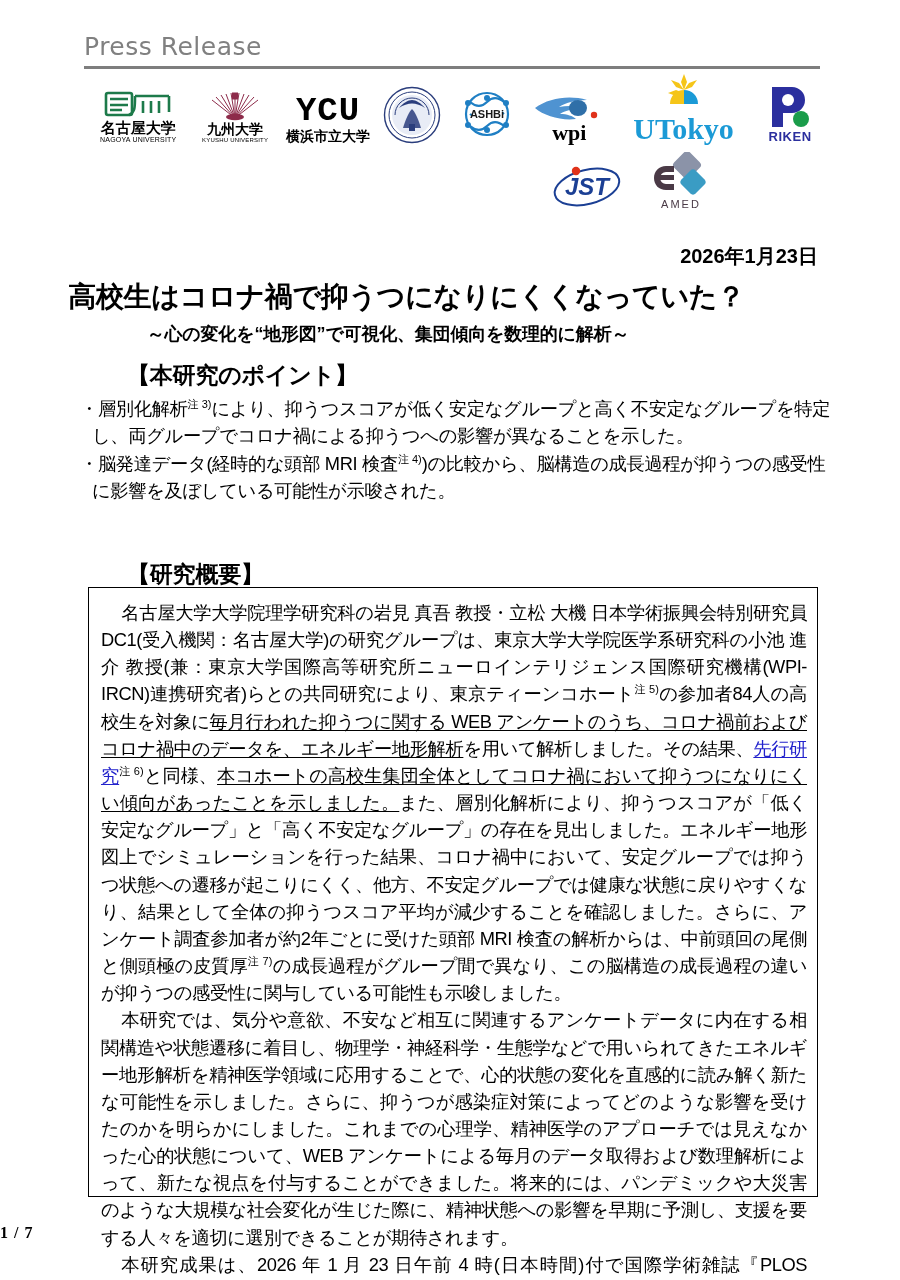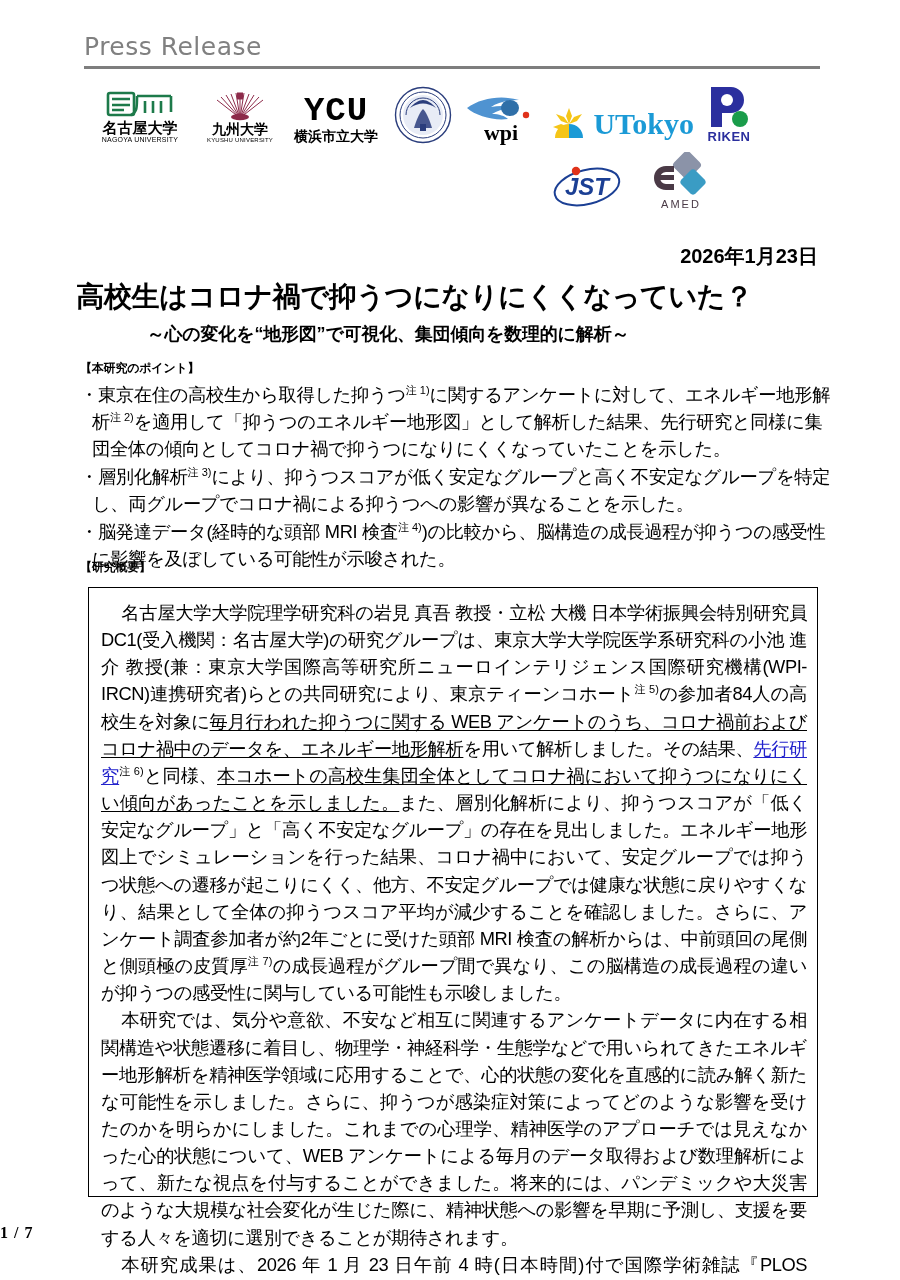--- a/index.html
+++ b/index.html
@@ -92,21 +92,21 @@
     right: 82px;
     top: 243px;
     font-size: 20px;
     font-weight: 700;
     font-family: "Liberation Sans", sans-serif;
   }
 
   
   .doc-title {
     position: absolute;
-    left: 12px;
+    left: 4px;
     top: 281px;
     width: 805px;
     text-align: center;
     font-size: 28px;
     font-weight: 700;
     letter-spacing: -0.3px;
     line-height: 1.15;
   }
   .doc-subtitle {
     position: absolute;
@@ -114,23 +114,24 @@
     top: 322px;
     width: 776px;
     text-align: center;
     font-size: 18px;
     font-weight: 700;
     letter-spacing: -0.2px;
   }
 
   
   .section-heading {
-    font-size: 12px;
+    font-size: 23px;
     font-weight: 700;
     letter-spacing: -0.2px;
+    margin-left: 47px;
   }
   .points-block {
     position: absolute;
     left: 80px;
     top: 360px;
     width: 760px;
   }
   .bullet-list {
     margin: 4px 0 0 0;
     padding: 0;
@@ -249,31 +250,51 @@
           <path d="M20 42c3-10 6-16 9-19 3 3 6 9 9 19z" opacity=".85"></path>
           <rect x="26" y="38" width="6" height="7"></rect>
           <path d="M16 22c4-5 9-8 13-8s9 3 13 8c-4-3-9-4.5-13-4.5S20 19 16 22z"></path>
         </g>
         <g fill="none" stroke="#2a3d7c" stroke-width="1">
           <path d="M12 29a17 17 0 0 1 34 0"></path>
         </g>
       </svg>
     </div>
 
+    <div class="logo" style="width:84px;">
+      <svg width="66" height="60" viewBox="0 0 66 60" aria-hidden="true">
+        <g fill="none" stroke="#1f7fc4" stroke-width="2.2">
+          <circle cx="33" cy="30" r="21"></circle>
+          <path d="M16 18c6 5 12 5 17 0s11-5 17 0"></path>
+          <path d="M16 30c6 5 12 5 17 0s11-5 17 0"></path>
+          <path d="M16 42c6 5 12 5 17 0s11-5 17 0"></path>
+        </g>
+        <g fill="#1f7fc4">
+          <circle cx="14" cy="19" r="3"></circle>
+            <circle cx="33" cy="14" r="3"></circle>
+            <circle cx="52" cy="19" r="3"></circle>
+          <circle cx="14" cy="41" r="3"></circle>
+            <circle cx="33" cy="46" r="3"></circle>
+            <circle cx="52" cy="41" r="3"></circle>
+        </g>
+        <rect x="18" y="25" width="30" height="11" fill="#ffffff"></rect>
+        <text x="33" y="34" text-anchor="middle" font-family="'Liberation Sans',sans-serif" font-size="11" font-weight="700" fill="#1a1a1a">ASHBi</text>
+      </svg>
+    </div>
 
     <div class="logo" style="width:86px;">
       <svg width="76" height="34" viewBox="0 0 76 34" aria-hidden="true">
         <path d="M4 14c14-10 34-13 52-8-12 0-22 3-28 7 10-2 20-1 26 2-10-1-19 1-25 5 7 0 13 2 16 5-14 2-32-3-41-11z" fill="#4f93d1"></path>
         <ellipse cx="47" cy="14" rx="9" ry="8" fill="#2f6fa8"></ellipse>
         <circle cx="63" cy="21" r="3.2" fill="#e0321a"></circle>
       </svg>
       <div style="font-family:'Liberation Serif',serif;font-weight:700;font-size:22px;line-height:1;margin-top:-6px;">wpi</div>
     </div>
 
-    <div class="logo" style="width:150px;flex-direction:row;gap:4px;">
+    <div class="logo" style="width:150px;flex-direction:column;gap:4px;">
       <svg width="40" height="40" viewBox="0 0 40 40" aria-hidden="true">
         <g fill="#f5c518">
           <path d="M20 4l3 8-3 8-3-8z"></path>
             <path d="M33 10l-5 7-8 3 5-7z"></path>
           <path d="M7 10l5 7 8 3-5-7z"></path>
             <path d="M4 23l8-3 8 3-8 3z"></path>
         </g>
         <path d="M20 20c8 0 14 6 14 14H20z" fill="#1b9ad6"></path>
         <path d="M20 20c-8 0-14 6-14 14h14z" fill="#f5c518"></path>
       </svg>
@@ -312,23 +333,20 @@
   </div>
 
   <div class="date-line">2026年1月23日</div>
 
   <div class="doc-title">高校生はコロナ禍で抑うつになりにくくなっていた？</div>
   <div class="doc-subtitle">～心の変化を“地形図”で可視化、集団傾向を数理的に解析～</div>
 
   <div class="points-block">
     <div class="section-heading">【本研究のポイント】</div>
     <ul class="bullet-list">
-      <li>
-        <span>・東京在住の高校生から取得した抑うつ</span><sup class="note">注 1)</sup><span>に関するアンケートに対して、エネルギー地形解析</span><sup class="note">注 2)</sup><span>を適用して「抑うつのエネルギー地形図」として解析した結果、先行研究と同様に集団全体の傾向としてコロナ禍で抑うつになりにくくなっていたことを示した。</span>
-      </li>
       <li>
         <span>・層別化解析</span><sup class="note">注 3)</sup><span>により、抑うつスコアが低く安定なグループと高く不安定なグループを特定し、両グループでコロナ禍による抑うつへの影響が異なることを示した。</span>
       </li>
       <li>
         <span>・脳発達データ(経時的な頭部 MRI 検査</span><sup class="note">注 4)</sup><span>)の比較から、脳構造の成長過程が抑うつの感受性に影響を及ぼしている可能性が示唆された。</span>
       </li>
     </ul>
   </div>
 
   <div class="section-heading overview-heading">【研究概要】</div>

